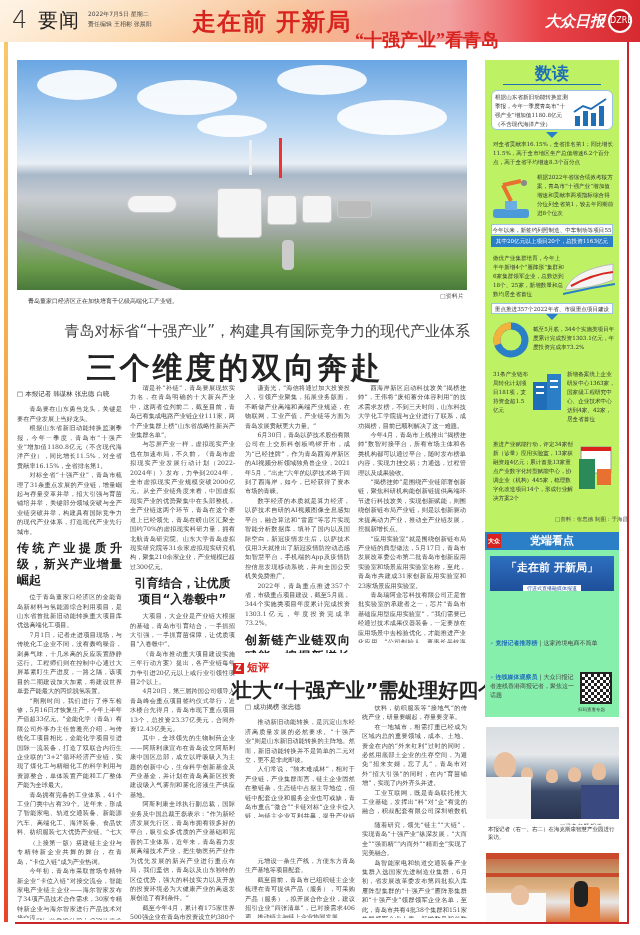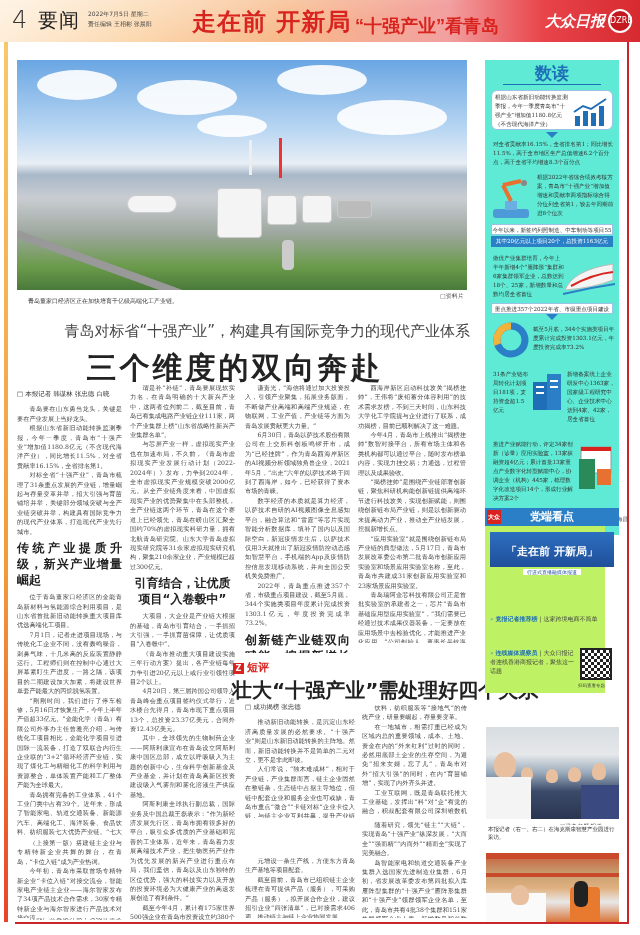--- a/index.html
+++ b/index.html
@@ -3,21 +3,21 @@
 <meta charset="utf-8">
 <style>
 *{box-sizing:border-box;margin:0;padding:0}
 body{width:640px;height:935px;background:#fff;font-family:"DejaVu Serif","Liberation Serif",serif;position:relative;overflow:hidden;color:#333}
 .header{position:absolute;left:0;top:0;width:640px;height:42px;background:linear-gradient(90deg,#fde6c8 0%,#fbd3a4 20%,#f7b98a 45%,#f2a0a0 70%,#e8444a 85%,#d62a30 100%);}
 .header .wave{position:absolute;left:0;top:0;width:640px;height:42px;background:linear-gradient(170deg,rgba(255,255,255,.55) 0%,rgba(255,255,255,0) 55%)}
 .page-num{position:absolute;left:12px;top:6px;font-size:24px;color:#333;font-family:"DejaVu Sans",sans-serif;font-weight:300}
 .page-sec{position:absolute;left:38px;top:7px;font-size:20px;font-weight:normal;color:#222;font-family:"DejaVu Sans",sans-serif;letter-spacing:1px}
 .meta{position:absolute;left:88px;top:9px;font-size:6px;color:#444;line-height:10px;font-family:"DejaVu Sans",sans-serif}
 .ht1{position:absolute;left:192px;top:6px;font-size:24px;font-weight:bold;color:#d8231f;font-family:"DejaVu Sans",sans-serif;letter-spacing:1px}
-.ht2{position:absolute;left:355px;top:14px;font-size:18px;font-weight:bold;color:#d8231f;font-family:Liberation Sans, sans-serif}
+.ht2{position:absolute;left:355px;top:28px;font-size:18px;font-weight:bold;color:#d8231f;font-family:Liberation Serif, serif}
 .logo{position:absolute;left:545px;top:12px;font-size:15px;color:#fff;font-style:italic;font-weight:bold}
 .logo-badge{position:absolute;left:608px;top:9px;width:24px;height:24px;border-radius:50%;background:#c41a1f;border:2px solid #fff;color:#fff;font-size:8px;text-align:center;line-height:20px;font-family:"DejaVu Sans",sans-serif}
 .left-bar{position:absolute;left:4px;top:42px;width:4px;height:880px;background:linear-gradient(180deg,#f7c86a,#f29a3a 60%,#e8442a)}
 .photo{position:absolute;left:17px;top:60px;width:450px;height:230px;overflow:hidden;background:linear-gradient(180deg,#6aa6e3 0%,#b8d6f2 30%,#e8eef5 45%,#a8b8c8 50%,#c9cdd2 60%,#9fa8a0 75%,#6a9a4a 90%,#4a7a3a 100%)}
 .photo .cloud{position:absolute;background:#fff;border-radius:50%;opacity:.9}
 .photo .tank{position:absolute;background:#f4f4f4;border:1px solid #ccc;border-radius:4px}
 .photo .chim{position:absolute;width:3px;background:#e33}
 .photo .road{position:absolute;left:0;top:170px;width:200px;height:8px;background:#999;transform:rotate(20deg);transform-origin:left}
 .cap{position:absolute;left:28px;top:297px;font-size:6px;color:#333}
 .credit{position:absolute;left:440px;top:292px;font-size:6px;color:#555}
@@ -26,34 +26,34 @@
 .col{position:absolute;font-size:6.2px;line-height:9.4px;color:#444;text-align:justify}
 .col p{text-indent:2em}
 .byline{font-size:6.5px;color:#333;margin-bottom:5px}
 .sh{font-size:12px;font-weight:bold;color:#222;line-height:16px;margin:4px 0;font-family:"DejaVu Sans",sans-serif}
 .sh.c{text-align:center}
 .bottom-rule{position:absolute;left:15px;top:922px;width:613px;height:2px;background:#c8262b}
 .right-frame{position:absolute;left:627px;top:42px;width:2px;height:882px;background:#c8262b}
 .commentary-tag{position:absolute;left:233px;top:660px;font-size:11px;color:#d8231f;font-weight:bold;font-family:"DejaVu Sans",sans-serif}
 .commentary-tag .ic{display:inline-block;width:11px;height:11px;background:#d8231f;color:#fff;font-size:8px;text-align:center;line-height:11px;margin-right:3px}
 .commentary-title{position:absolute;left:232px;top:677px;font-size:20px;font-weight:bold;color:#222;font-family:"DejaVu Sans",sans-serif}
-.sidebar{position:absolute;left:485px;top:60px;width:134px;height:475px;background:#5eead4}
+.sidebar{position:absolute;left:485px;top:60px;width:134px;height:475px;background:#bef264}
 .sb-title{position:absolute;left:0;top:2px;width:134px;text-align:center;font-size:17px;font-weight:bold;color:#1f6fb8;font-family:"DejaVu Sans",sans-serif}
 .sb-title-line{position:absolute;left:18px;top:24px;width:98px;height:1px;background:#1f6fb8}
 .sb-box{position:absolute;background:#fff;border:1px solid #9cc3e6;border-radius:6px}
 .sb-txt{position:absolute;font-size:5.6px;line-height:9px;color:#333}
 .sb-bar{position:absolute;left:6px;width:122px;height:11px;background:#2a7fc6;color:#fff;font-size:5.6px;text-align:center;line-height:11px}
 .sb-bar2{position:absolute;left:6px;width:122px;height:11px;background:#fff;border:1px solid #9cc3e6;color:#333;font-size:5.6px;text-align:center;line-height:10px}
 .tri{position:absolute;width:0;height:0;border-left:6px solid transparent;border-right:6px solid transparent;border-top:6px solid #2a7fc6}
 .sb-credit{position:absolute;left:70px;top:508px;font-size:5.5px;color:#444}
-.dd{position:absolute;left:485px;top:508px;width:120px;height:185px;background:#bef264}
+.dd{position:absolute;left:485px;top:532px;width:134px;height:185px;background:#86efac}
 .dd-head{position:absolute;left:0;top:0;width:134px;height:18px;background:#2a7fc6;color:#fff;font-size:11px;font-weight:bold;text-align:center;line-height:18px;font-family:"DejaVu Sans",sans-serif}
 .dd-logo{position:absolute;left:2px;top:2px;width:14px;height:14px;background:#d8231f;color:#fff;font-size:6px;text-align:center;line-height:14px}
 .dd-banner{position:absolute;left:5px;top:24px;width:124px;height:35px;background:linear-gradient(180deg,#2d6fc0,#1f4f9a);color:#fff;text-align:center}
-.dd-banner .t{font-size:11px;margin-top:12px;font-weight:bold}
+.dd-banner .t{font-size:11px;margin-top:4px;font-weight:bold}
 .dd-banner .s{display:inline-block;font-size:5px;background:#fff;color:#1f4f9a;padding:0 4px;margin-top:2px}
 .dd-link{position:absolute;left:5px;font-size:6px;color:#444;line-height:9px}
 .dd-link b{color:#1f6fb8}
 .qr{position:absolute;left:95px;top:140px;width:32px;height:32px;background:repeating-conic-gradient(#222 0 25%,#fff 0 50%) 0 0/6px 6px;border:2px solid #222}
 .qr-cap{position:absolute;left:93px;top:175px;font-size:4.5px;color:#444}
 .img1{position:absolute;left:486px;top:727px;width:133px;height:92px;background:linear-gradient(180deg,#d8dde2 0%,#e6e8ea 30%,#9ab 50%,#3b4a6a 70%,#2a3550 100%)}
 .img2{position:absolute;left:486px;top:832px;width:133px;height:90px;background:linear-gradient(180deg,#c75a3a 0%,#c8a070 30%,#e0b080 50%,#e8e8e8 70%,#d87030 100%)}
 .person{position:absolute;border-radius:50% 50% 40% 40%;background:#e8c0a0}
 .img-cap{position:absolute;font-size:5.5px;color:#333;line-height:8px}
 </style>

